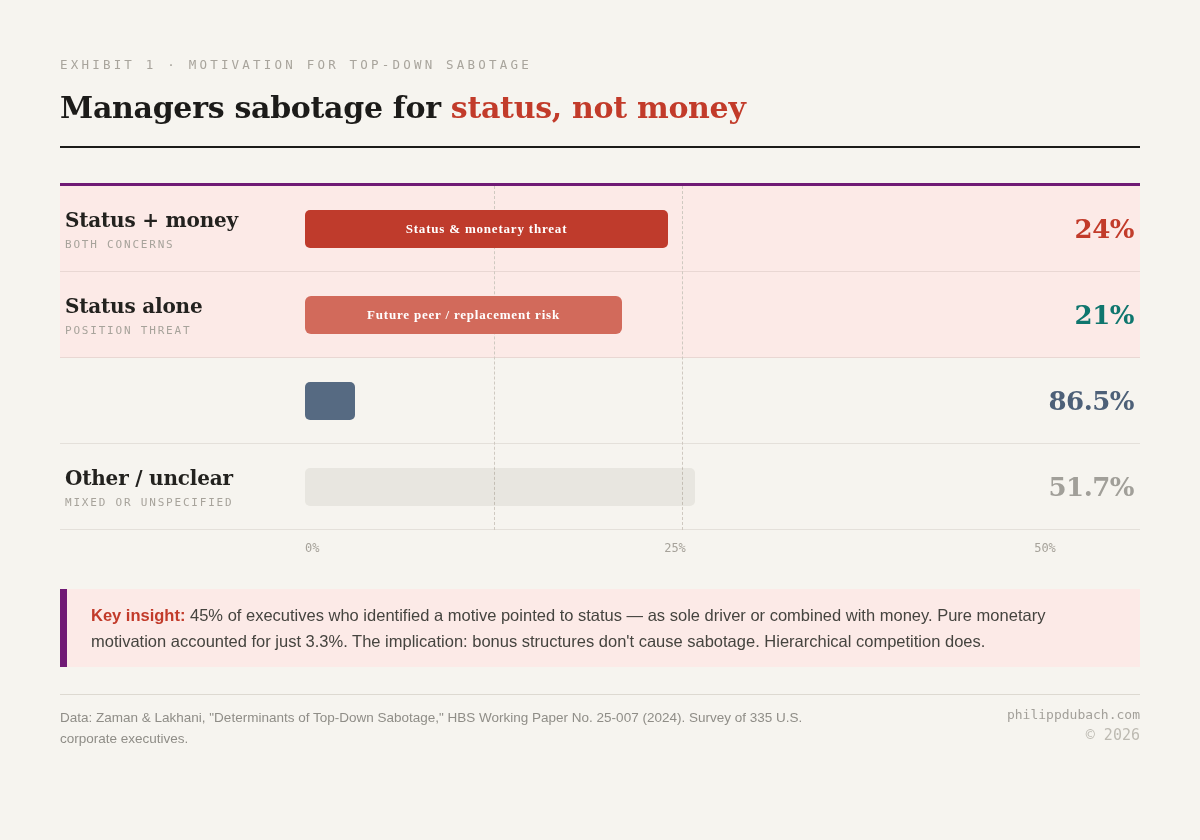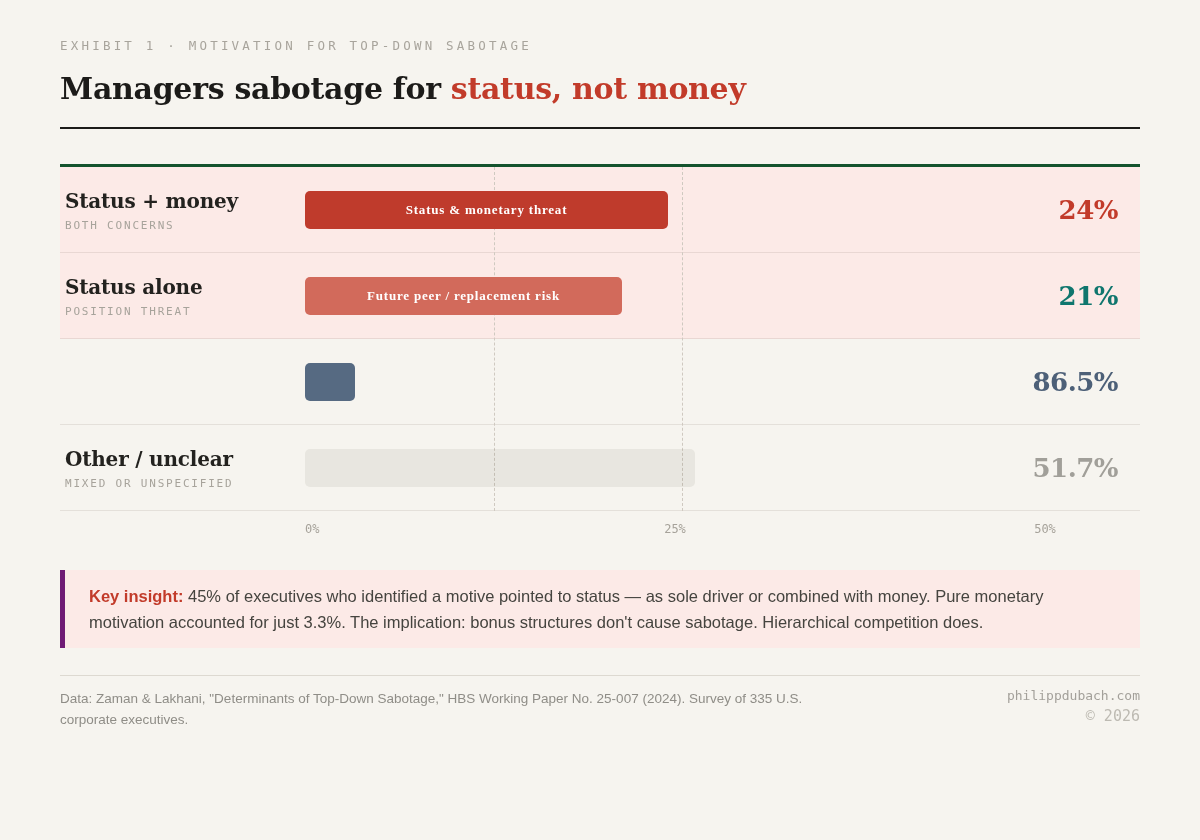--- a/index.html
+++ b/index.html
@@ -3,21 +3,21 @@
 <meta charset="utf-8">
 <style>
   * { margin: 0; padding: 0; box-sizing: border-box; }
   html, body { width: 1200px; height: 840px; }
   body {
     background: #f6f4ef;
     font-family: "Liberation Sans", sans-serif;
     color: #23221f;
     overflow: hidden;
   }
-  .page { width: 1200px; height: 840px; padding: 38px 60px 0 60px; }
+  .page { width: 1200px; height: 840px; padding: 57px 60px 0 60px; }
 
   
   .eyebrow {
     font-family: "DejaVu Sans Mono", monospace;
     font-size: 12.5px;
     letter-spacing: 3.2px;
     color: #a8a49c;
   }
   .title {
     margin-top: 17px;
@@ -32,21 +32,21 @@
   .subtitle {
     margin-top: 12px;
     font-size: 17px;
     line-height: 26px;
     color: #56554f;
     max-width: 880px;
   }
   .rule-1 { margin-top: 19px; height: 2px; background: #1c1b19; }
 
   
-  .chart { margin-top: 35px; border-top: 3px solid #14532d; }
+  .chart { margin-top: 35px; border-top: 3px solid #701a75; }
   .rows-wrap { position: relative; }
   .row {
     position: relative;
     height: 86px;
     border-bottom: 1px solid rgba(72, 48, 38, 0.10);
   }
   .row-label-block { position: absolute; left: 5px; top: 50%; transform: translateY(-50%); z-index: 2; }
   .row-label {
     font-family: "DejaVu Serif", serif;
     font-weight: bold;
@@ -72,21 +72,21 @@
   .bar-text {
     font-family: Liberation Serif, serif;
     font-weight: bold;
     font-size: 13px;
     letter-spacing: 0.8px;
     color: #ffffff;
     white-space: nowrap;
   }
   .val {
     position: absolute;
-    right: 22px; top: 50%; transform: translateY(-50%);
+    right: 6px; top: 50%; transform: translateY(-50%);
     font-family: "DejaVu Serif", serif;
     font-weight: bold;
     font-size: 26px;
     letter-spacing: -0.5px;
     z-index: 2;
   }
   .gridlines { position: absolute; top: 0; bottom: 0; left: 0; right: 0; z-index: 1; pointer-events: none; }
   .gridline { position: absolute; top: 0; bottom: 0; width: 0; border-left: 1px dashed #cfc9c0; }
 
   .axis { position: relative; height: 30px; }
@@ -97,21 +97,21 @@
     color: #a6a29a;
   }
   .tick-0 { left: 245px; }
   .tick-1 { left: 615px; transform: translateX(-50%); }
   .tick-2 { left: 985px; transform: translateX(-50%); }
 
   
   .insight {
     margin-top: 29px;
     background: #fceae7;
-    border-left: 5px solid #701a75;
+    border-left: 7px solid #701a75;
     padding: 13px 24px 13px 24px;
     font-size: 16.5px;
     line-height: 26px;
     color: #45443f;
   }
   .insight .insight-label { color: #c23b2a; font-weight: bold; }
 
   
   .footer {
     margin-top: 27px;
@@ -164,21 +164,21 @@
           <span class="bar-text">Status &amp; monetary threat</span>
         </div>
         <div class="val" style="color: rgb(194, 59, 42);">24%</div>
       </div>
 
       <div class="row" style="background: rgb(252, 234, 231);">
         <div class="row-label-block">
           <div class="row-label">Status alone</div>
           <div class="row-sublabel">POSITION THREAT</div>
         </div>
-        <div class="bar" style="width: 317px; background: rgb(210, 106, 91);">
+        <div class="bar" style="width: 317px; background: rgb(210, 106, 91); border-radius: 6px;">
           <span class="bar-text">Future peer / replacement risk</span>
         </div>
         <div class="val" style="color: #0f766e;">21%</div>
       </div>
 
       <div class="row" style="background: transparent;">
         <div class="bar" style="width: 50px; background: rgb(86, 106, 130);"></div>
         <div class="val" style="color: rgb(77, 96, 120);">86.5%</div>
       </div>
 

